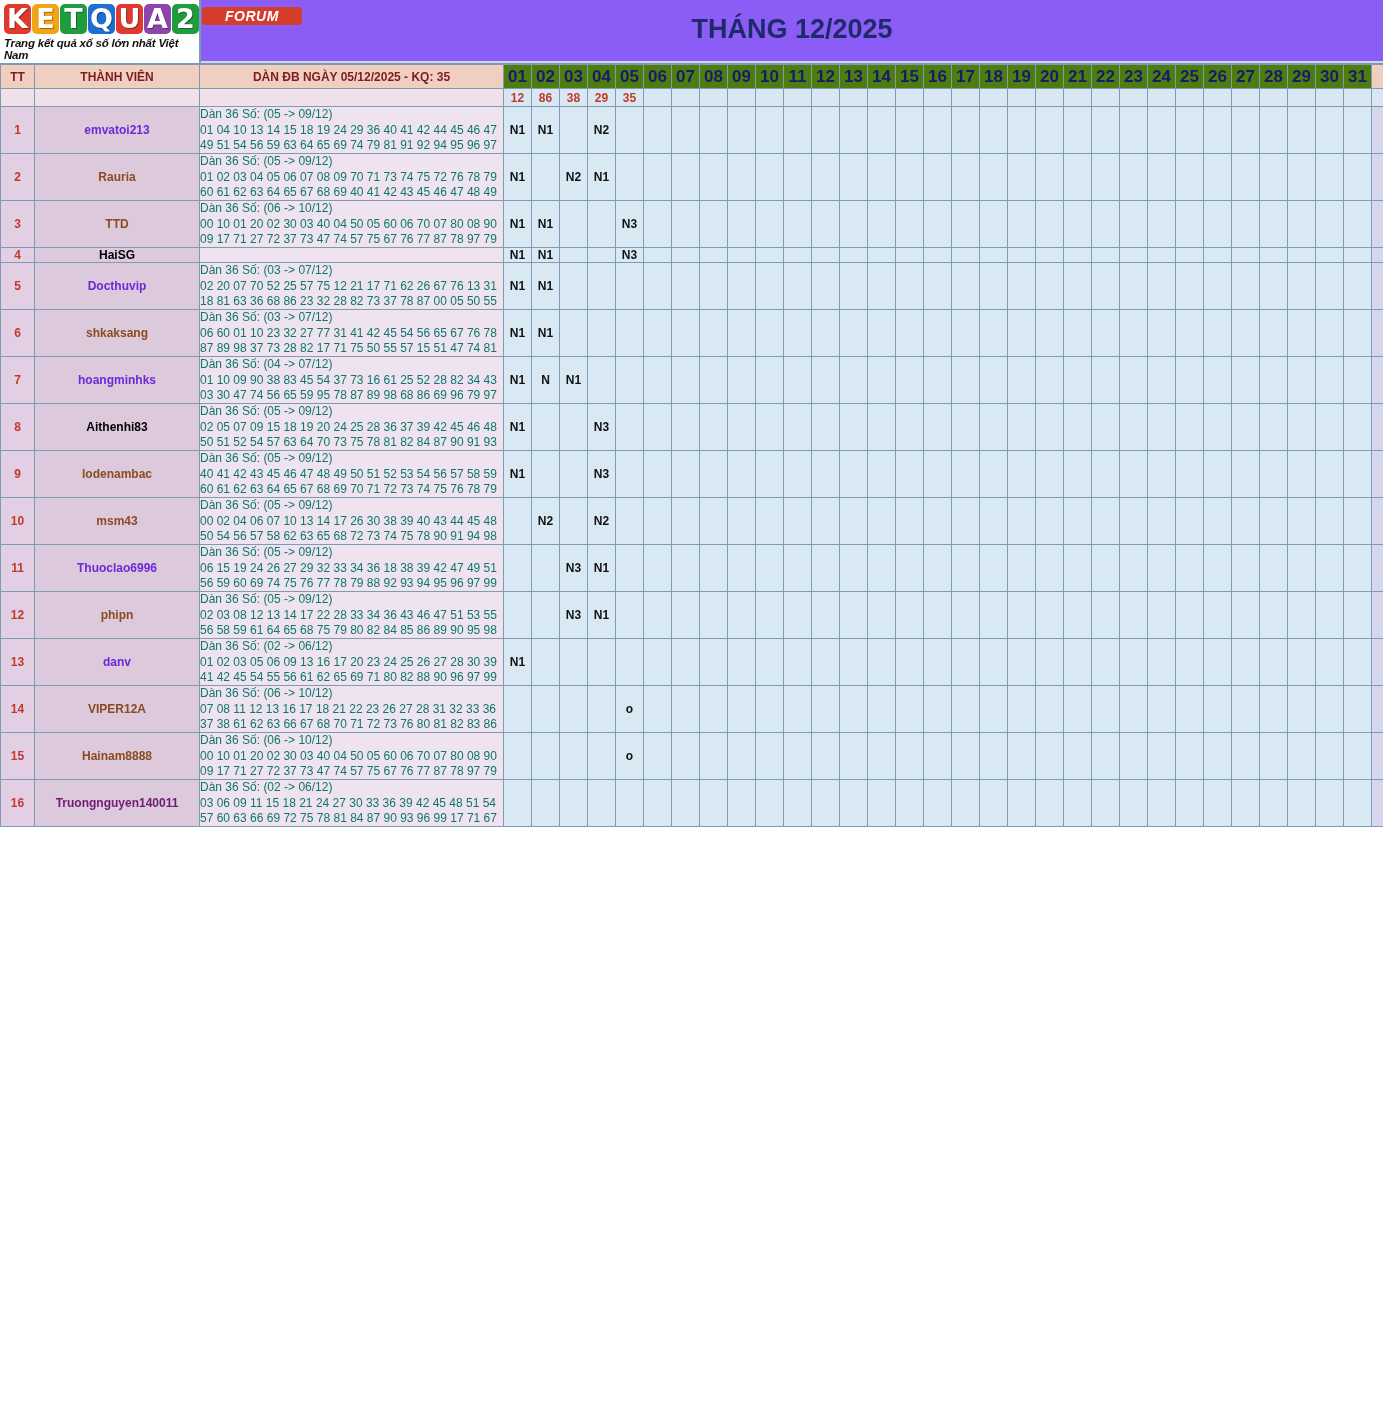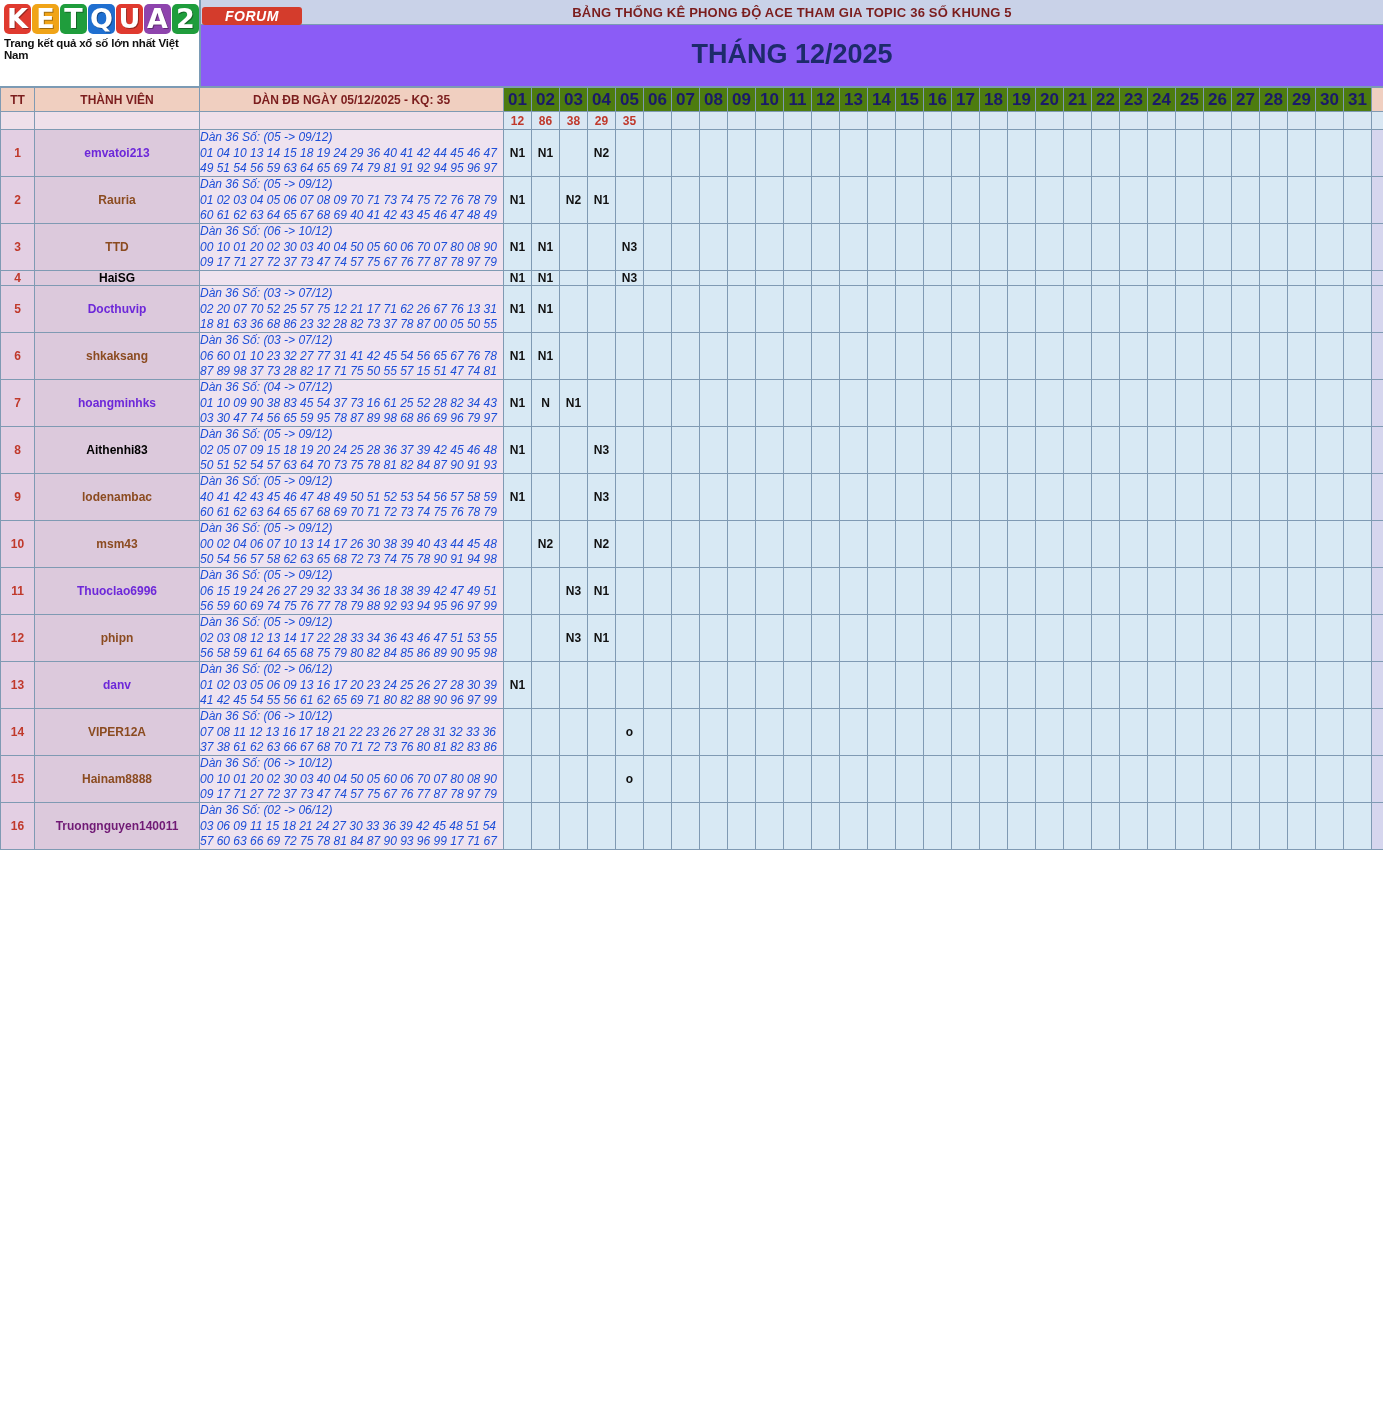--- a/index.html
+++ b/index.html
@@ -62,20 +62,21 @@
     margin-left: 2px;
     margin-top: 3px;
     letter-spacing: .5px;
   }
   .logo-sub {
     font-size: 11.5px;
     font-weight: bold;
     color: #111;
     margin-top: 3px;
     letter-spacing: -0.2px;
+    font-style: italic;
   }
   .title-cell {
     flex: 1;
     background: #cfd6ea;
     border-left: 1px solid #7a9bb5;
   }
   .title-1 {
     text-align: center;
     font-size: 13px;
     font-weight: bold;
@@ -144,25 +145,24 @@
     text-align: center;
     background: #dcc9dc;
     font-weight: bold;
     font-size: 14px;
     padding: 2px 3px;
     word-break: break-word;
   }
   td.dan {
     background: #efe3ef;
     font-size: 11.5px;
-    color: #1d4ed8;
+    color: #0f766e;
     padding: 4px 6px 5px 6px;
     line-height: 15px;
     vertical-align: top;
-    font-style: italic;
   }
   td.dan .dan-head { display: block; margin-bottom: 1px; }
   td.day {
     background: #d8e9f4;
     text-align: center;
     font-size: 11px;
     font-weight: bold;
     color: #111;
   }
   td.tong {
@@ -195,21 +195,20 @@
           <span class="lg q">Q</span>
           <span class="lg u">U</span>
           <span class="lg a">A</span>
           <span class="lg two">2</span>
         </div>
         <span class="forum-badge">FORUM</span>
       </div>
       <div class="logo-sub">Trang kết quả xổ số lớn nhất Việt Nam</div>
     </div>
     <div class="title-cell">
-      <div class="title-1">BẢNG THỐNG KÊ PHONG ĐỘ ACE THAM GIA TOPIC 36 SỐ KHUNG 5</div>
       <div class="title-2">THÁNG 12/2025</div>
     </div>
   </div>
 
   <table class="grid">
     <colgroup id="colg">
         <col style="width: 34px;">
         <col style="width: 165px;">
         <col style="width: 304px;">
         <col style="width: 28px;">

